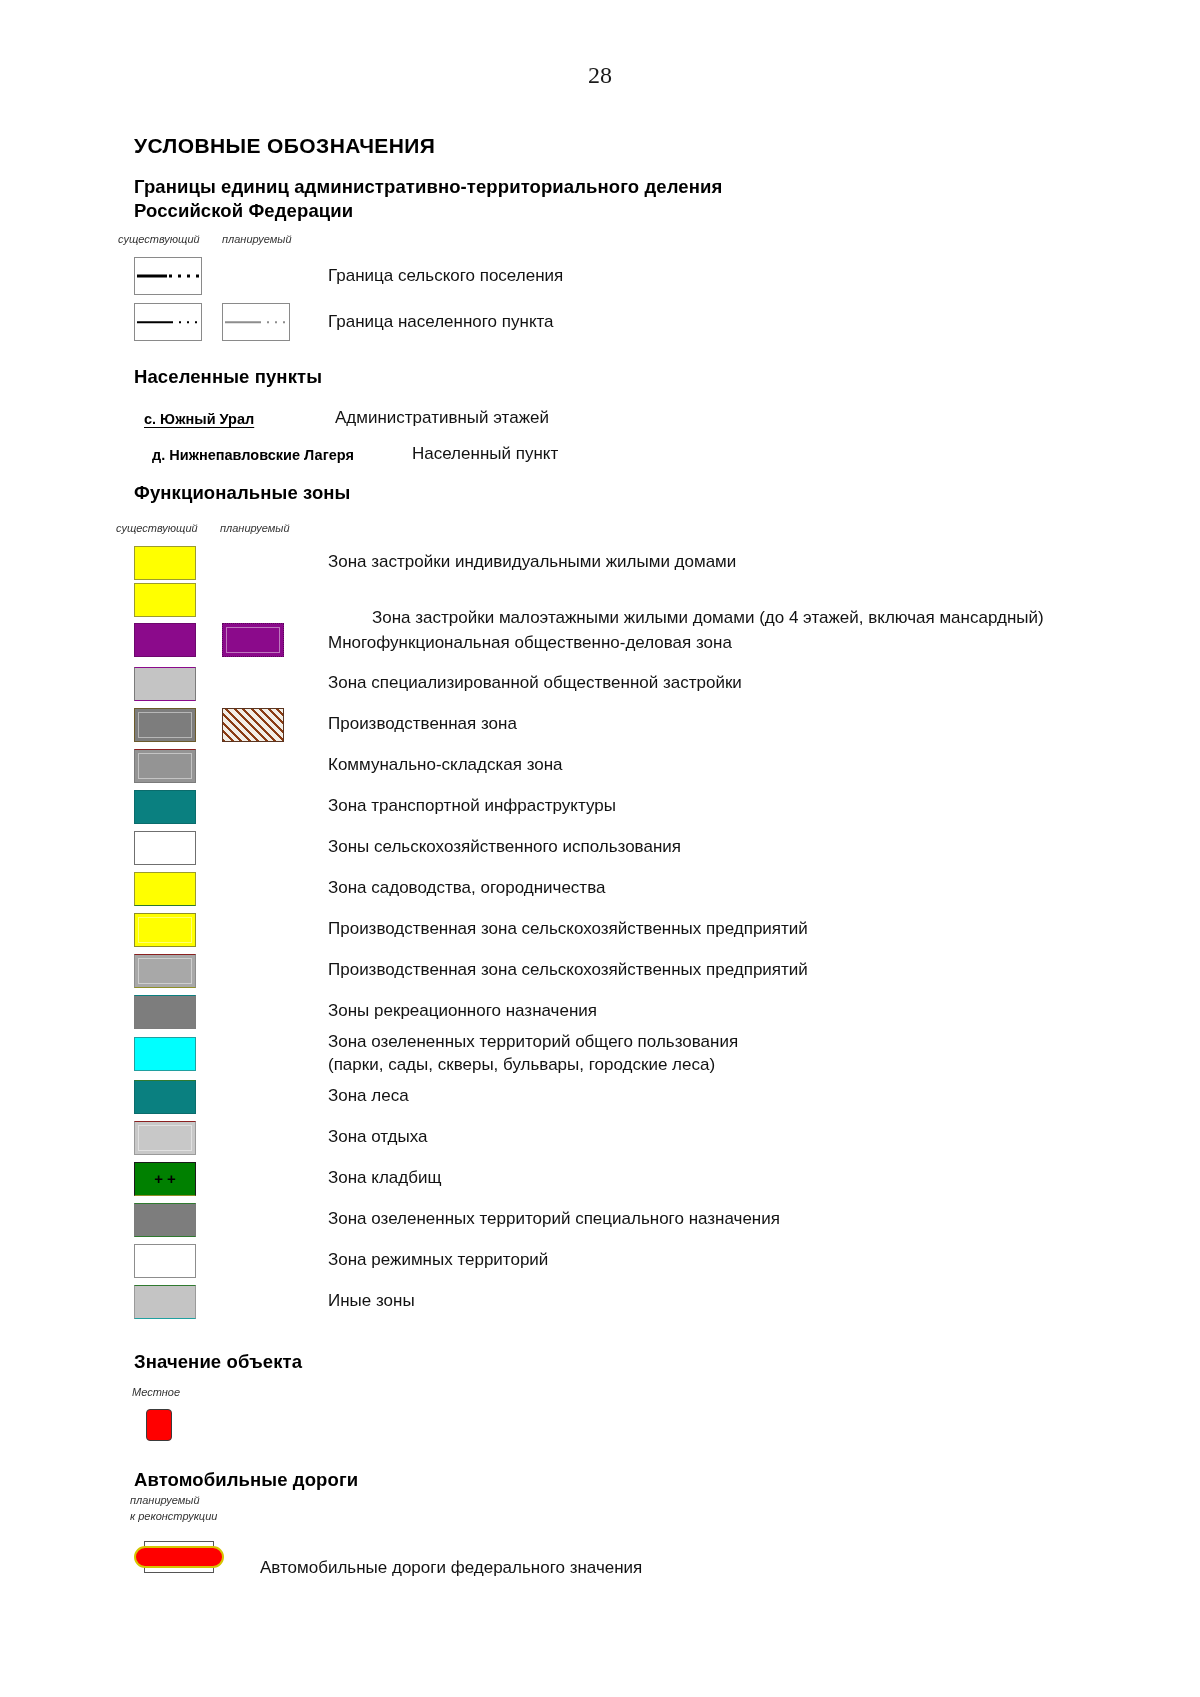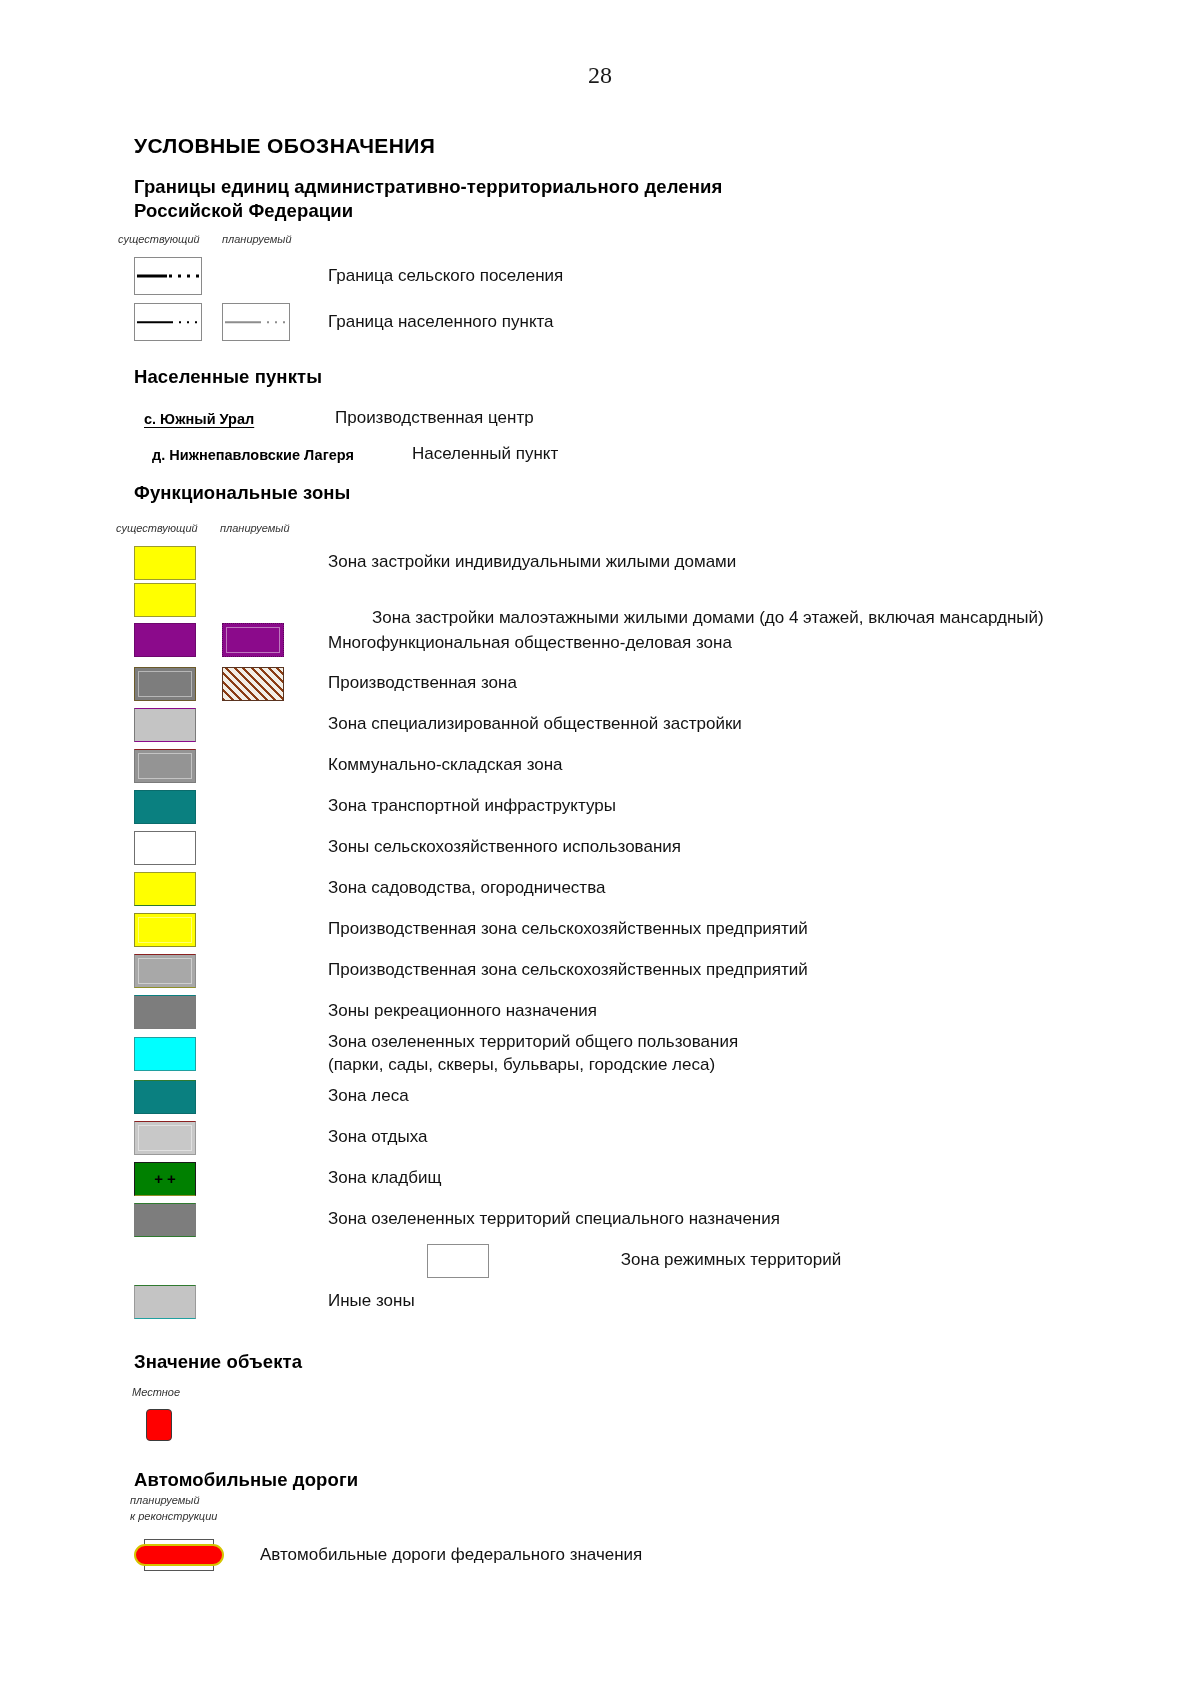--- a/index.html
+++ b/index.html
@@ -282,21 +282,21 @@
   <div class="spacer-20"></div>
 
   <h2 class="section-title">Населенные пункты</h2>
 
   <div class="spacer-12"></div>
 
   <div class="legend-row" style="height:36px;gap:7px;">
     <div style="width:194px;flex:0 0 194px;padding-left:10px;box-sizing:border-box;">
       <span class="place-name underlined">с. Южный Урал</span>
     </div>
-    <div class="row-text">Производственная центр</div>
+    <div class="row-text">Административный этажей</div>
   </div>
 
   <div class="legend-row" style="height:36px;">
     <div style="width:278px;flex:0 0 278px;padding-left:18px;box-sizing:border-box;">
       <span class="place-name">д. Нижнепавловские Лагеря</span>
     </div>
     <div class="row-text">Населенный пункт</div>
   </div>
 
   <div class="spacer-8"></div>
@@ -332,34 +332,34 @@
       <div class="zone-swatch noise-box" style="background:#8b0a8b;border:1px dotted #5c065c;"></div>
     </div>
     <div style="display:flex;flex-direction:column;justify-content:center;">
       <div class="row-text" style="position:relative;top:-10px;margin-left:44px;">Зона застройки малоэтажными жилыми домами (до 4 этажей, включая мансардный)</div>
       <div class="row-text" style="position:relative;top:-8px;">Многофункциональная общественно-деловая зона</div>
     </div>
   </div>
 
   <div class="legend-row" style="height:41px;">
     <div class="swatch-col">
+      <div class="zone-swatch" style="background:#c4c4c4;border-top:1px solid #8b0a8b;border-bottom:1px solid #8b0a8b;border-left:1px solid #7b7b7b;border-right:1px solid #7b7b7b;"></div>
+    </div>
+    <div class="swatch-col planned"></div>
+    <div class="row-text">Зона специализированной общественной застройки</div>
+  </div>
+
+  <div class="legend-row" style="height:41px;">
+    <div class="swatch-col">
       <div class="zone-swatch noise-box" style="background:#7d7d7d;border-color:#6b5a2a;"></div>
     </div>
     <div class="swatch-col planned">
       <div class="hatch-box"></div>
     </div>
     <div class="row-text">Производственная зона</div>
-  </div>
-
-  <div class="legend-row" style="height:41px;">
-    <div class="swatch-col">
-      <div class="zone-swatch" style="background:#c4c4c4;border-top:1px solid #8b0a8b;border-bottom:1px solid #8b0a8b;border-left:1px solid #7b7b7b;border-right:1px solid #7b7b7b;"></div>
-    </div>
-    <div class="swatch-col planned"></div>
-    <div class="row-text">Зона специализированной общественной застройки</div>
   </div>
 
   <div class="legend-row" style="height:41px;">
     <div class="swatch-col">
       <div class="zone-swatch noise-box" style="background:#949494;border-top:1px solid #8b2020;border-bottom:1px solid #7b7b7b;border-left:1px solid #7b7b7b;border-right:1px solid #7b7b7b;"></div>
     </div>
     <div class="swatch-col planned"></div>
     <div class="row-text">Коммунально-складская зона</div>
   </div>
 
@@ -447,21 +447,21 @@
   </div>
 
   <div class="legend-row" style="height:41px;">
     <div class="swatch-col">
       <div class="zone-swatch" style="background:#7d7d7d;border-top:1px solid #2f7a2f;border-bottom:1px solid #2f7a2f;border-left:1px solid #7b7b7b;border-right:1px solid #7b7b7b;"></div>
     </div>
     <div class="swatch-col planned"></div>
     <div class="row-text">Зона озелененных территорий специального назначения</div>
   </div>
 
-  <div class="legend-row" style="height:41px;justify-content:center;">
+  <div class="legend-row" style="height:41px;">
     <div class="swatch-col">
       <div class="zone-swatch" style="background:#ffffff;border-color:#8d8d8d;"></div>
     </div>
     <div class="swatch-col planned"></div>
     <div class="row-text">Зона режимных территорий</div>
   </div>
 
   <div class="legend-row" style="height:41px;">
     <div class="swatch-col">
       <div class="zone-swatch" style="background:#c4c4c4;border-top:1px solid #2f7a2f;border-bottom:1px solid #20a0a0;border-left:1px solid #9a9a9a;border-right:1px solid #9a9a9a;"></div>
@@ -486,21 +486,21 @@
 
   <div class="spacer-20"></div>
 
   <h2 class="section-title">Автомобильные дороги</h2>
 
   <div style="position:relative;height:36px;margin-top:3px;">
     <span class="sub-label" style="left:-4px;top:0;">планируемый</span>
     <span class="sub-label" style="left:-4px;top:16px;">к реконструкции</span>
   </div>
 
-  <div class="legend-row" style="height:50px;">
+  <div class="legend-row" style="height:50px;align-items:flex-end;">
     <div class="swatch-col" style="width:110px;flex:0 0 110px;">
       <div class="road-sample">
         <span class="rail top"></span>
         <span class="rail bottom"></span>
         <span class="rail-side left"></span>
         <span class="rail-side right"></span>
         <span class="road-pill"></span>
       </div>
     </div>
     <div class="row-text" style="padding-left:16px;">Автомобильные дороги федерального значения</div>

